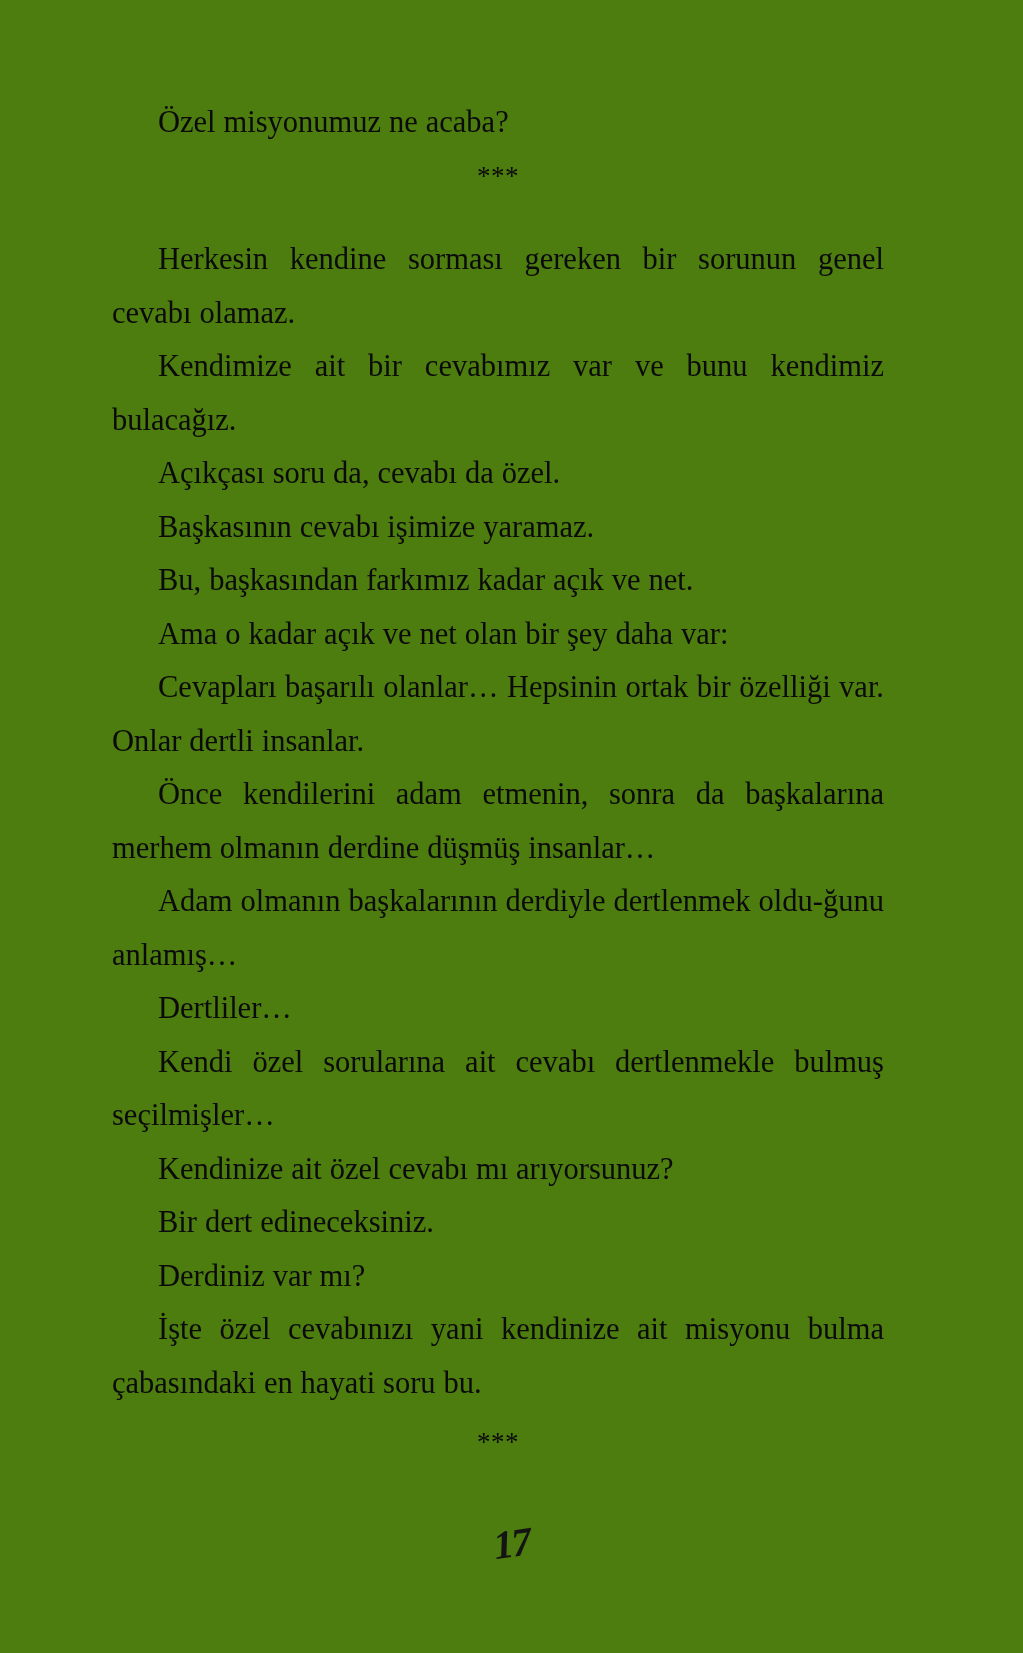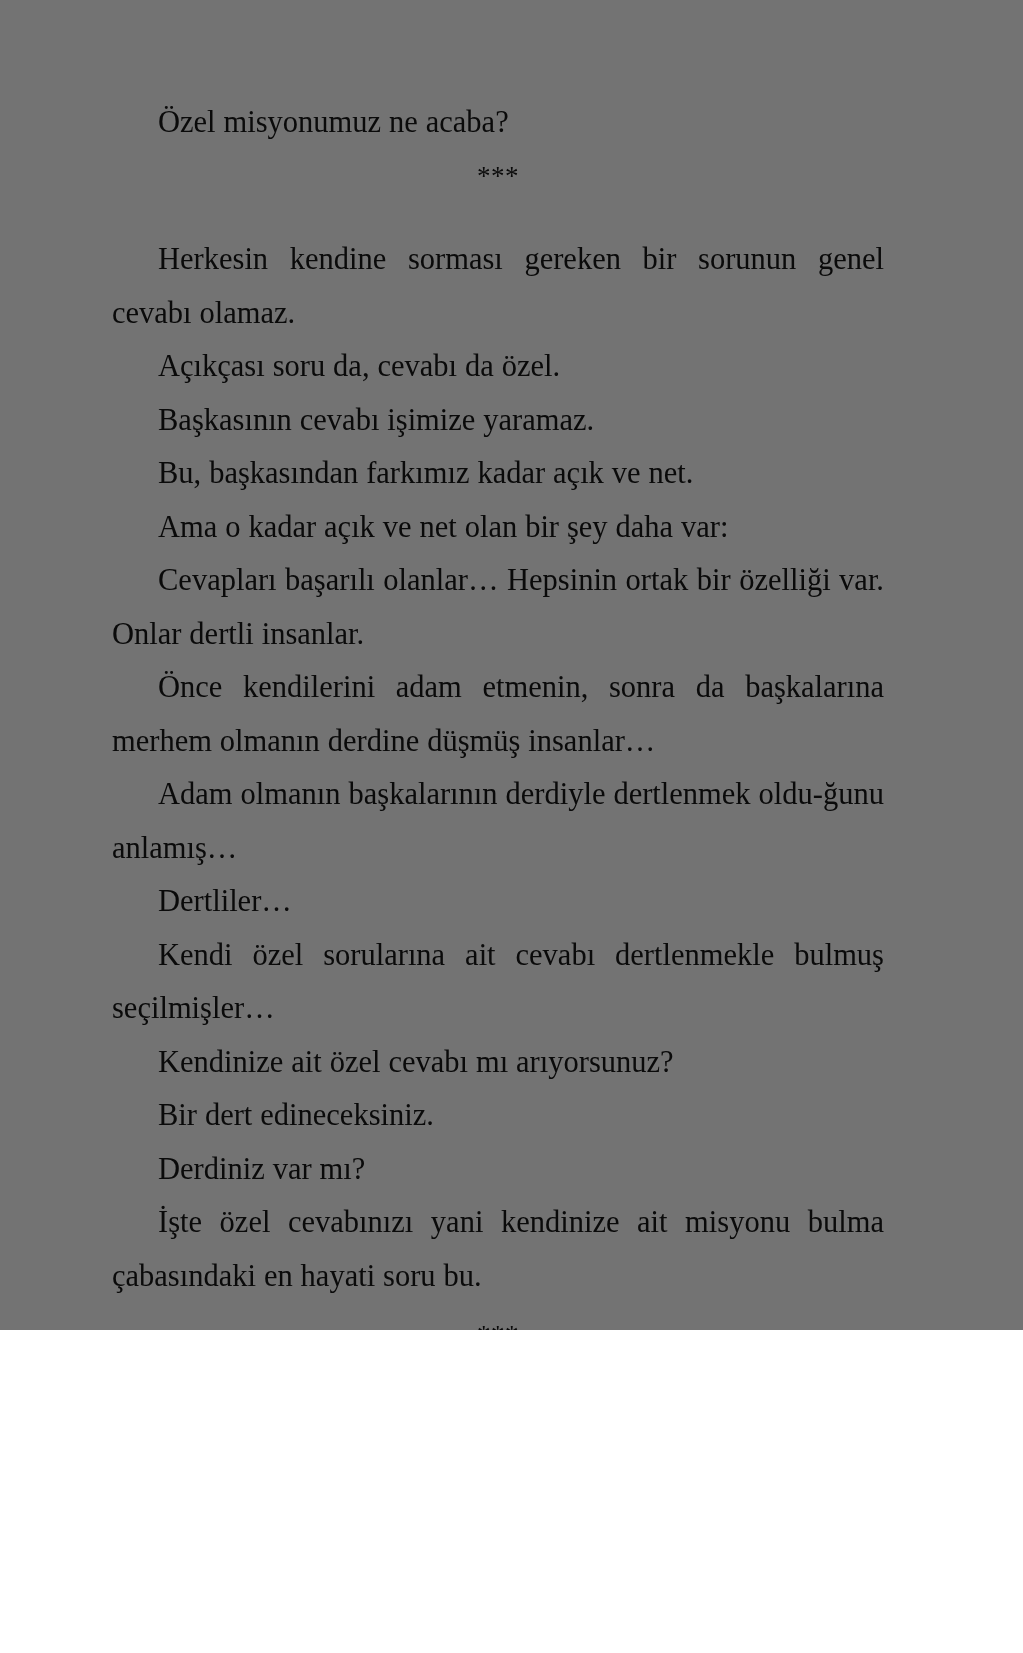--- a/index.html
+++ b/index.html
@@ -4,23 +4,23 @@
 <title>Kitap Sayfası</title>
 <style>
   html, body {
     margin: 0;
     padding: 0;
     background: #ffffff;
   }
   .page {
     position: relative;
     width: 1023px;
-    height: 1330px;
+    height: 1653px;
     margin: 0 auto;
-    background: #737373;
+    background: #4d7c0f;
     overflow: hidden;
     font-family: "Liberation Serif", "DejaVu Serif", serif;
     color: #0a0a0a;
   }
   .text-block {
     position: absolute;
     left: 112px;
     top: 96px;
     width: 772px;
   }
@@ -75,20 +75,21 @@
   <div class="text-block">
 
     <p class="para">Özel misyonumuz ne acaba?</p>
 
     <div class="sep">***</div>
 
     <div class="gap-med"></div>
 
     <p class="para">Herkesin kendine sorması gereken bir sorunun genel cevabı olamaz.</p>
 
+    <p class="para">Kendimize ait bir cevabımız var ve bunu kendimiz bulacağız.</p>
 
     <p class="para">Açıkçası soru da, cevabı da özel.</p>
 
     <p class="para">Başkasının cevabı işimize yaramaz.</p>
 
     <p class="para">Bu, başkasından farkımız kadar açık ve net.</p>
 
     <p class="para">Ama o kadar açık ve net olan bir şey daha var:</p>
 
     <p class="para">Cevapları başarılı olanlar… Hepsinin ortak bir özelliği var. Onlar dertli insanlar.</p>

